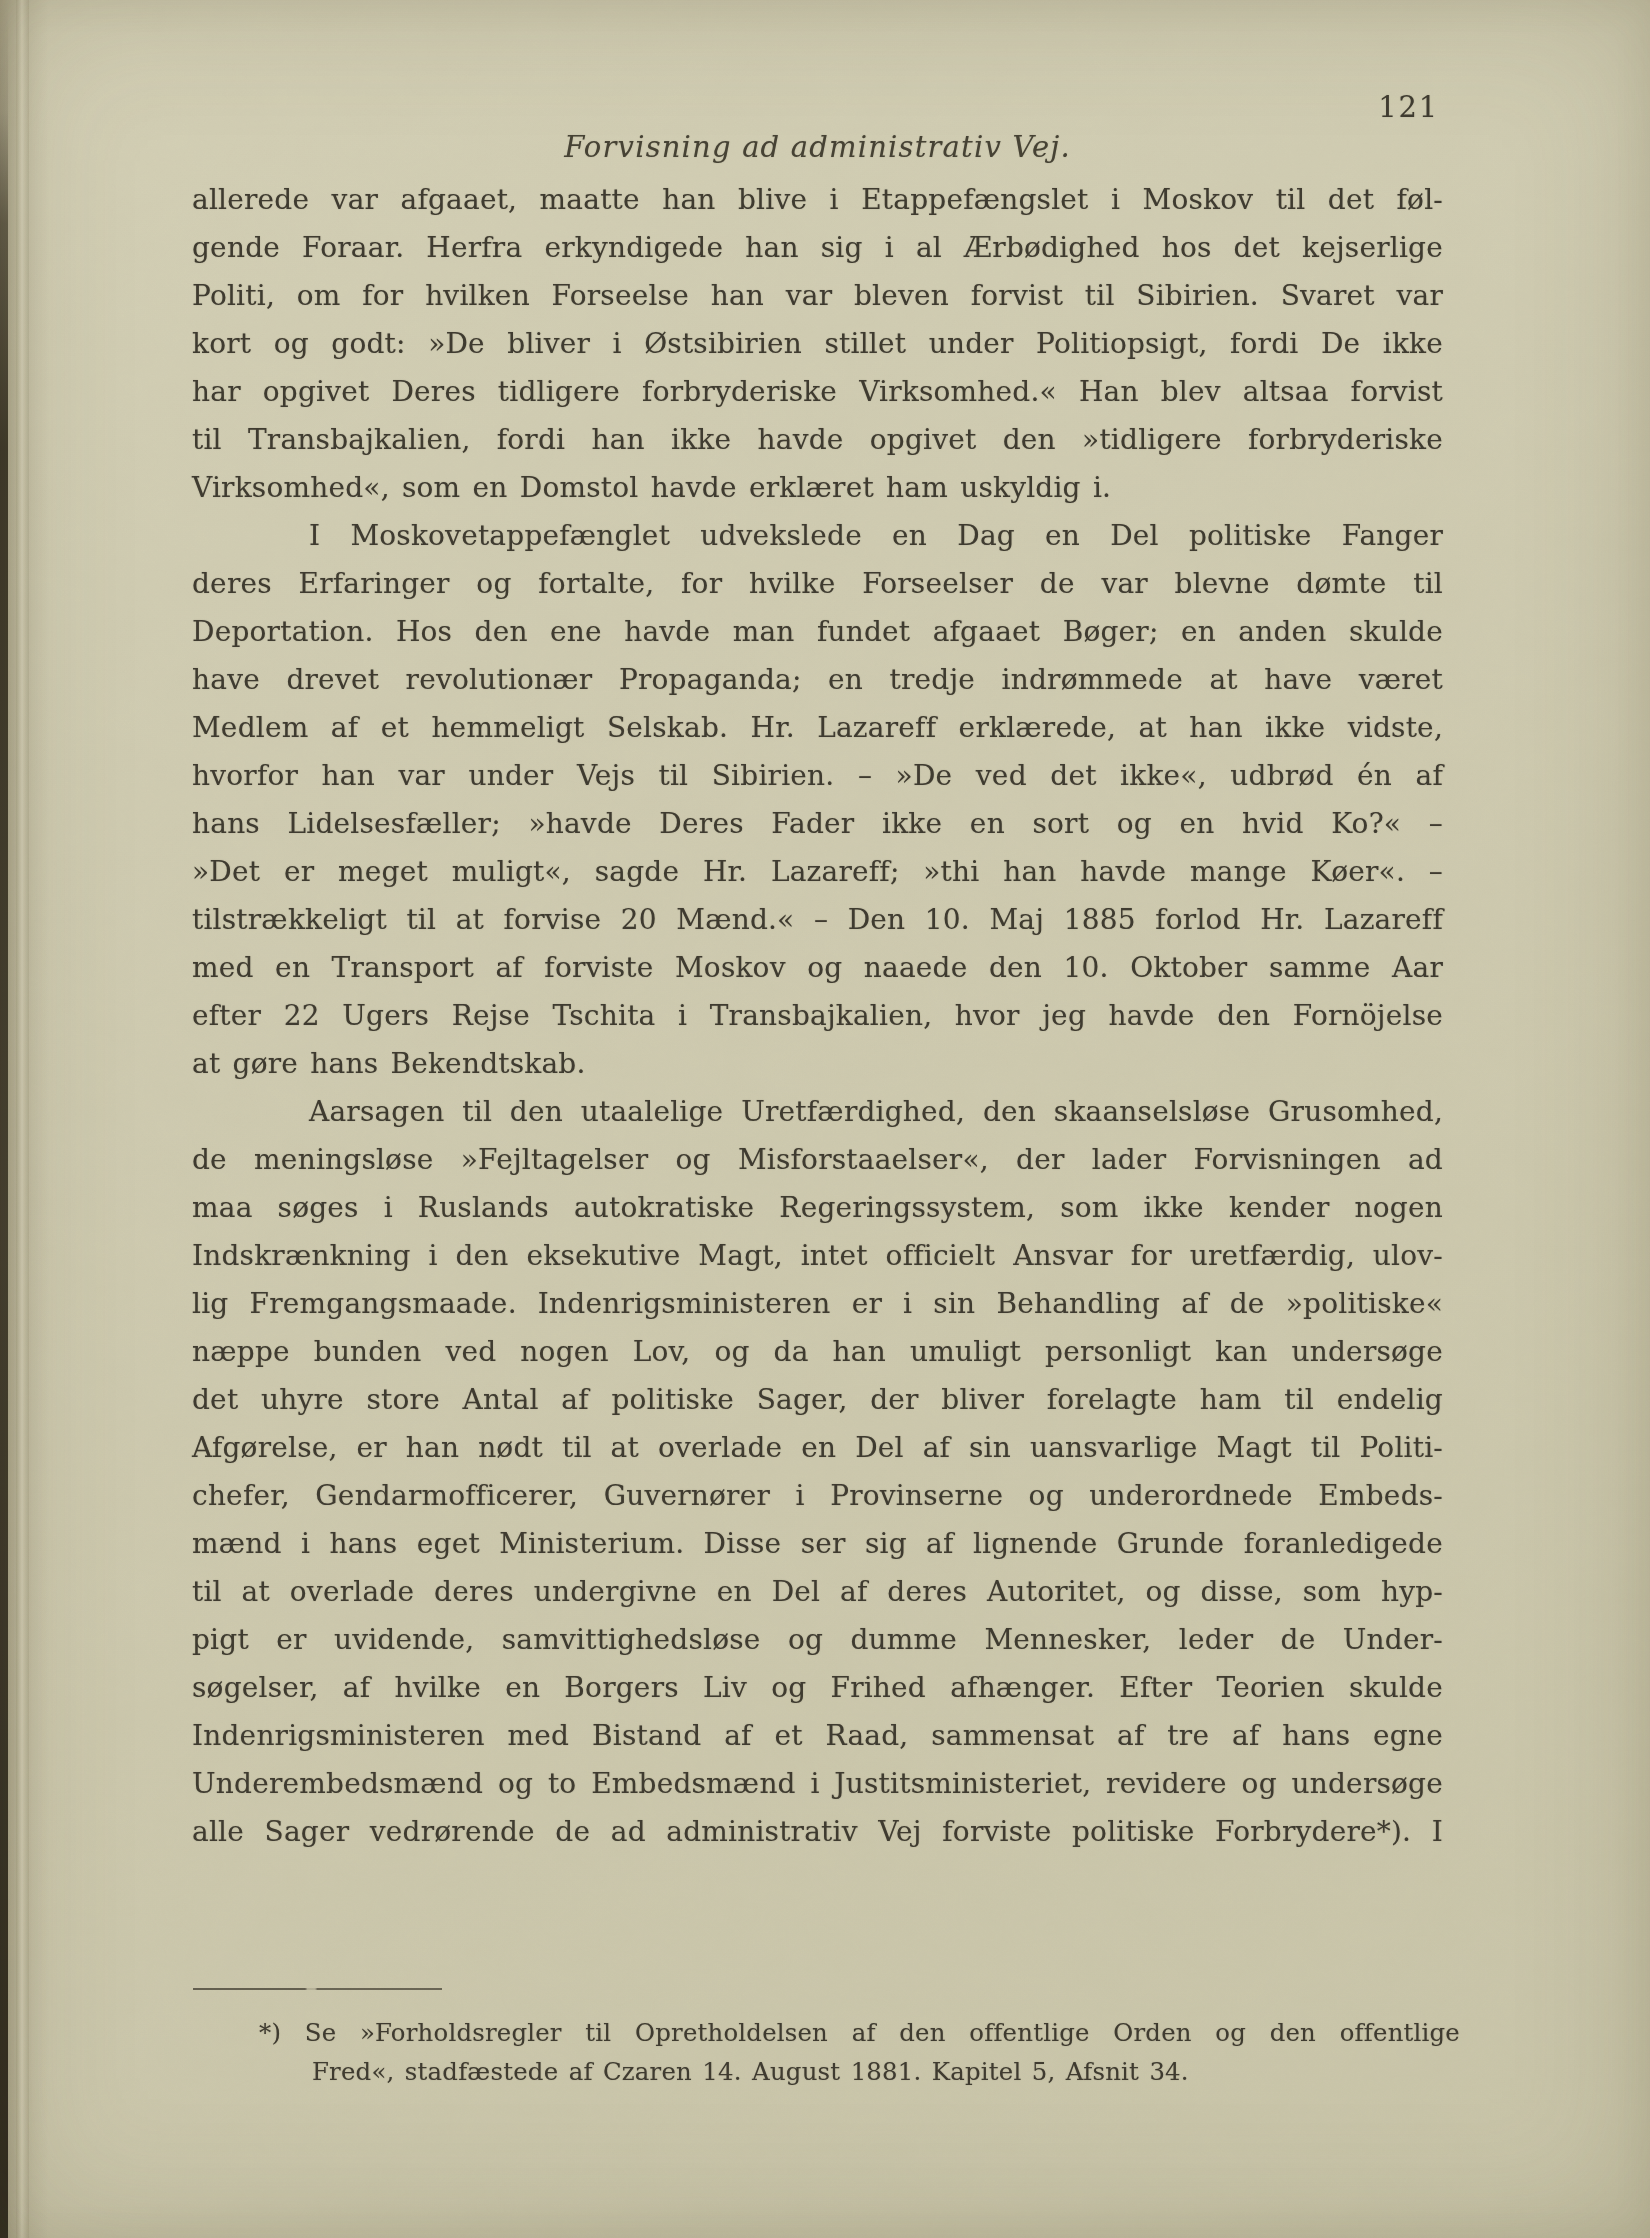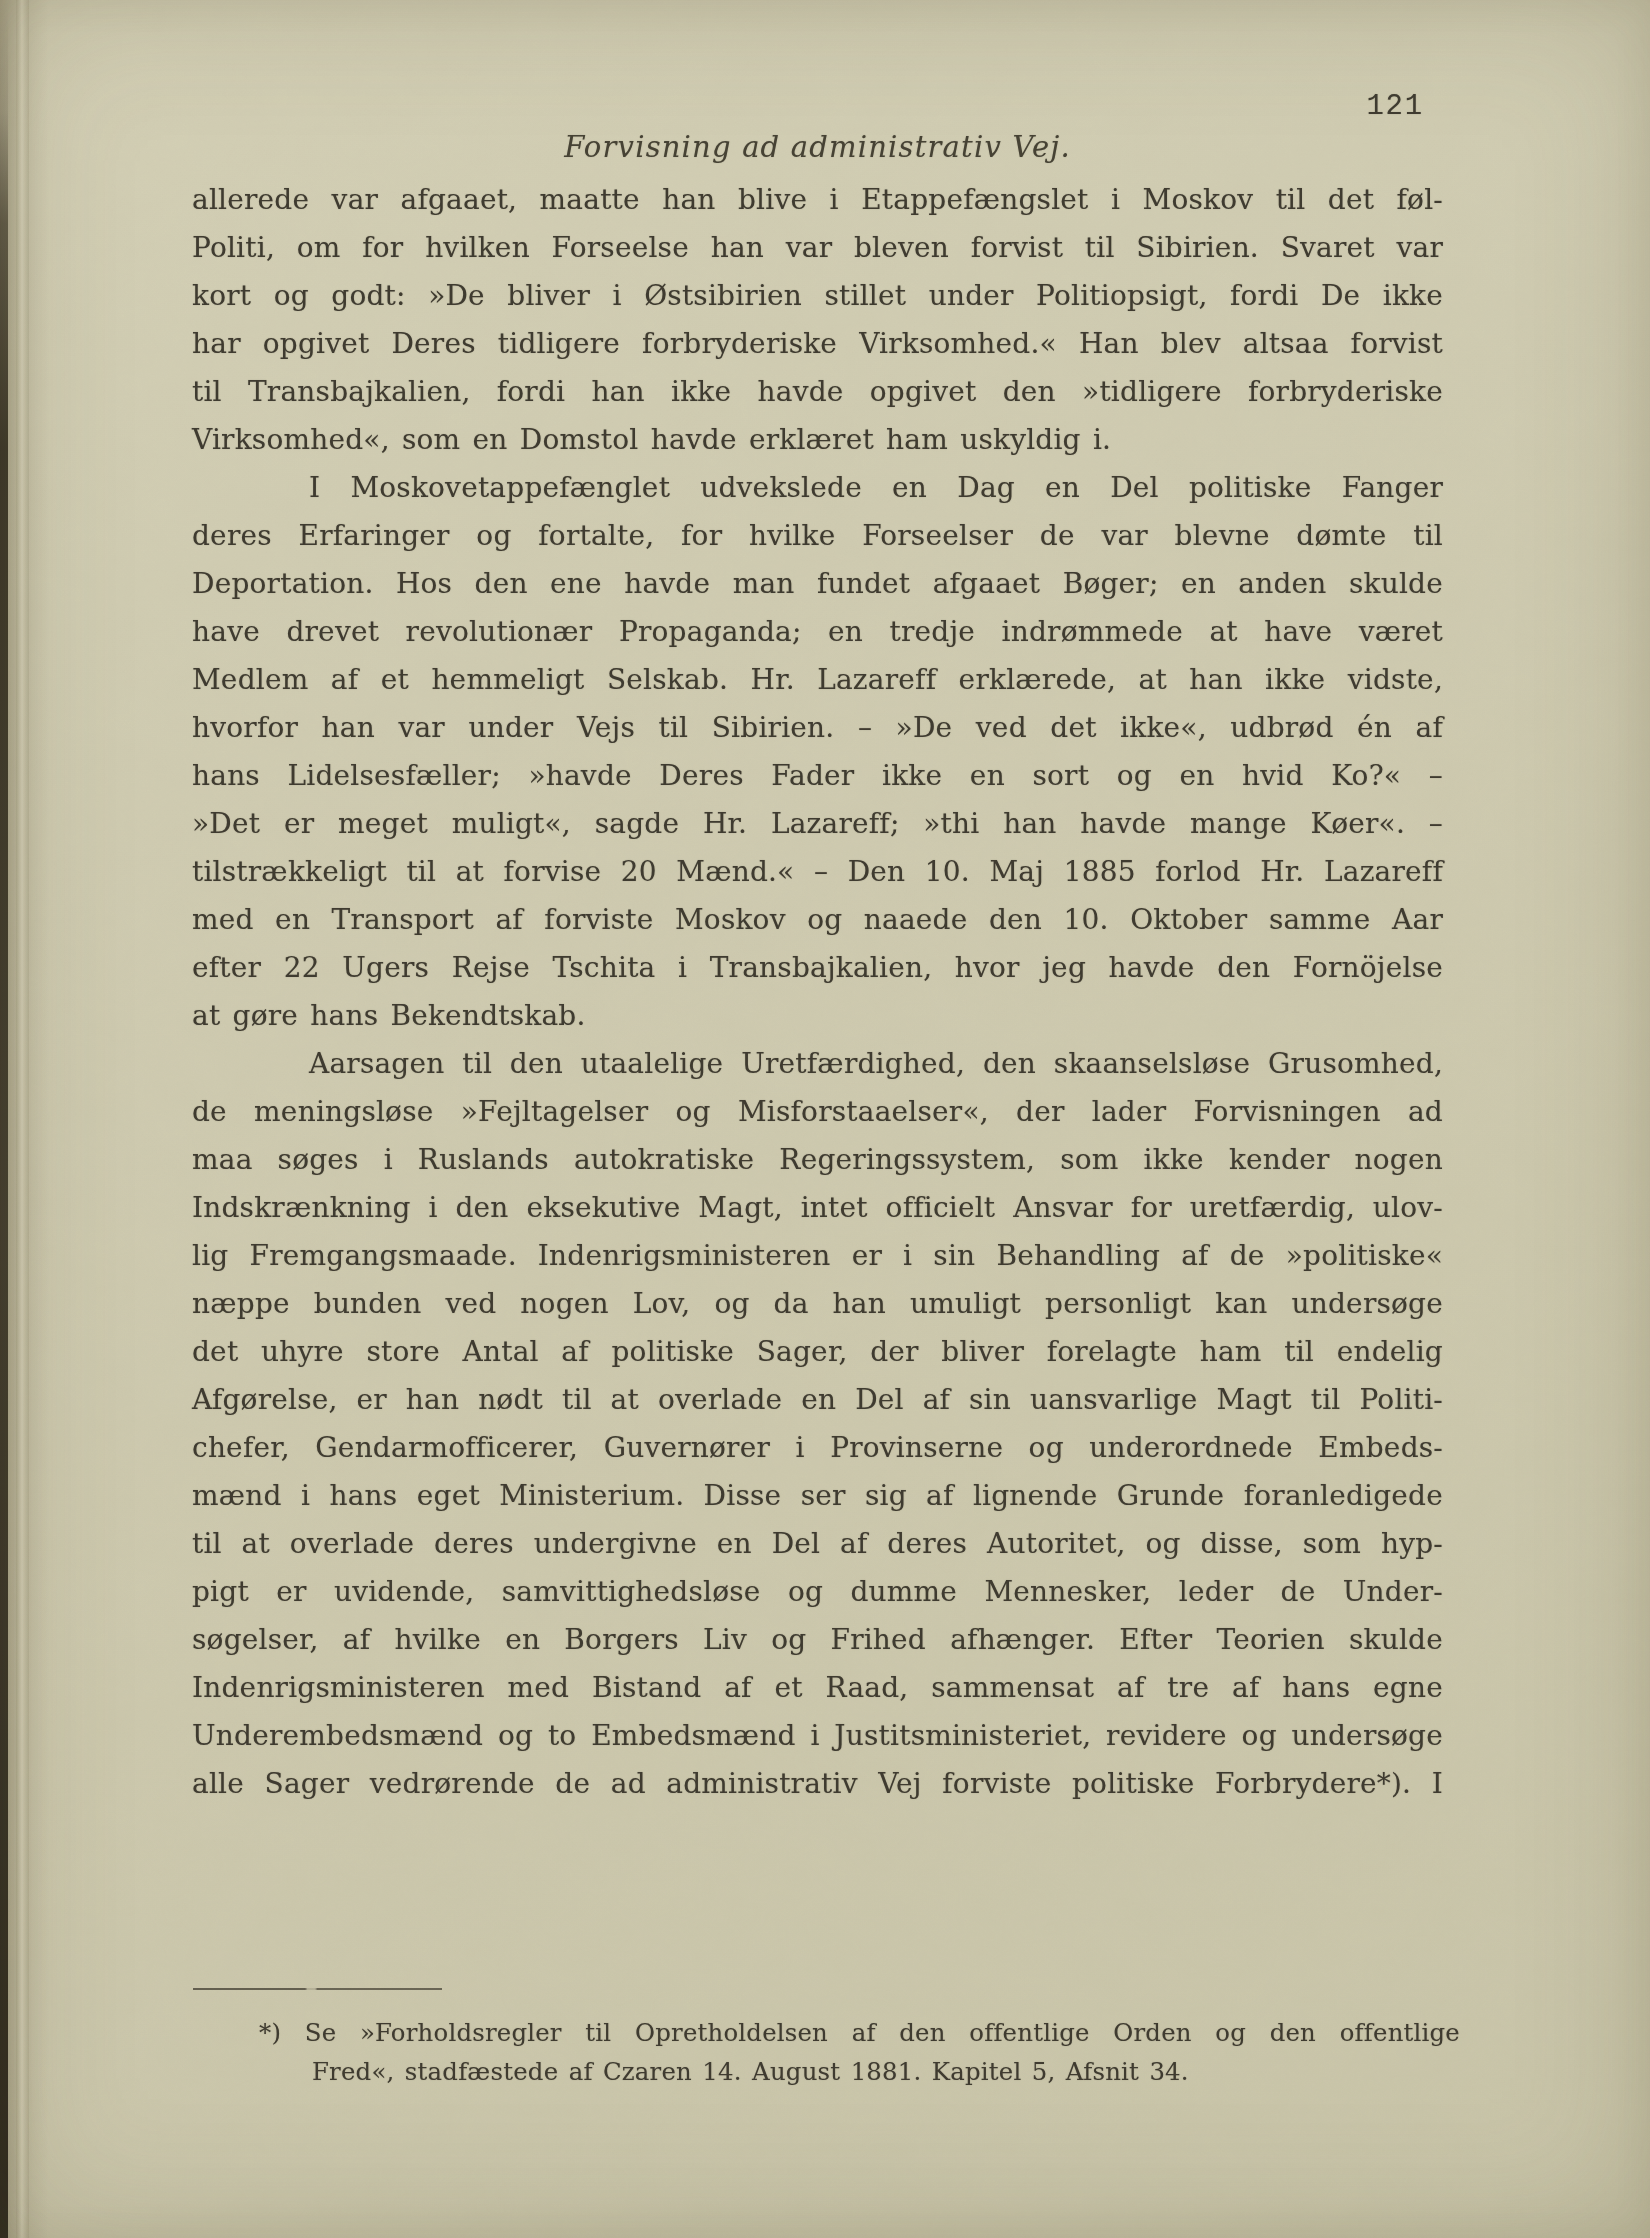--- a/index.html
+++ b/index.html
@@ -77,26 +77,25 @@
     text-align: center;
     font-style: italic;
     font-size: 29px;
     letter-spacing: 1.2px;
     color: #464234;
     text-shadow: 0 0 1.2px rgba(70,66,52,0.30);
     margin-top: 40px;
   }
   .page-number {
     position: absolute;
-    right: 19px; top: 0;
+    right: 4px; top: 0;
     font-size: 29px;
     letter-spacing: 1.8px;
     color: #3f3b30;
     text-shadow: 0 0 1.2px rgba(63,59,48,0.30);
-    font-family: Liberation Mono, monospace;
   }
 
   
   .body-text {
     position: absolute;
     left: 192px; top: 176px;
     width: 1251px;
     font-size: 28px;
     line-height: 48px;
     letter-spacing: 0.2px;
@@ -176,20 +175,21 @@
   <div class="vignette"></div>
 
   <div class="running-header">
     <span class="header-title">Forvisning ad administrativ Vej.</span>
     <span class="page-number">121</span>
   </div>
 
   <div class="body-text">
     <div class="para">
         <div class="line">allerede var afgaaet, maatte han blive i Etappefængslet i Moskov til det føl-</div>
+        <div class="line">gende Foraar.  Herfra erkyndigede han sig i al Ærbødighed hos det kejserlige</div>
         <div class="line">Politi, om for hvilken Forseelse han var bleven forvist til Sibirien.  Svaret var</div>
         <div class="line">kort og godt: »De bliver i Østsibirien stillet under Politiopsigt, fordi De ikke</div>
         <div class="line">har opgivet Deres tidligere forbryderiske Virksomhed.«  Han blev altsaa forvist</div>
         <div class="line">til Transbajkalien, fordi han ikke havde opgivet den »tidligere forbryderiske</div>
         <div class="line">Virksomhed«, som en Domstol havde erklæret ham uskyldig i.</div>
       </div>
     <div class="para indented">
         <div class="line">I Moskovetappefænglet udvekslede en Dag en Del politiske Fanger</div>
         <div class="line">deres Erfaringer og fortalte, for hvilke Forseelser de var blevne dømte til</div>
         <div class="line">Deportation.  Hos den ene havde man fundet afgaaet Bøger; en anden skulde</div>

